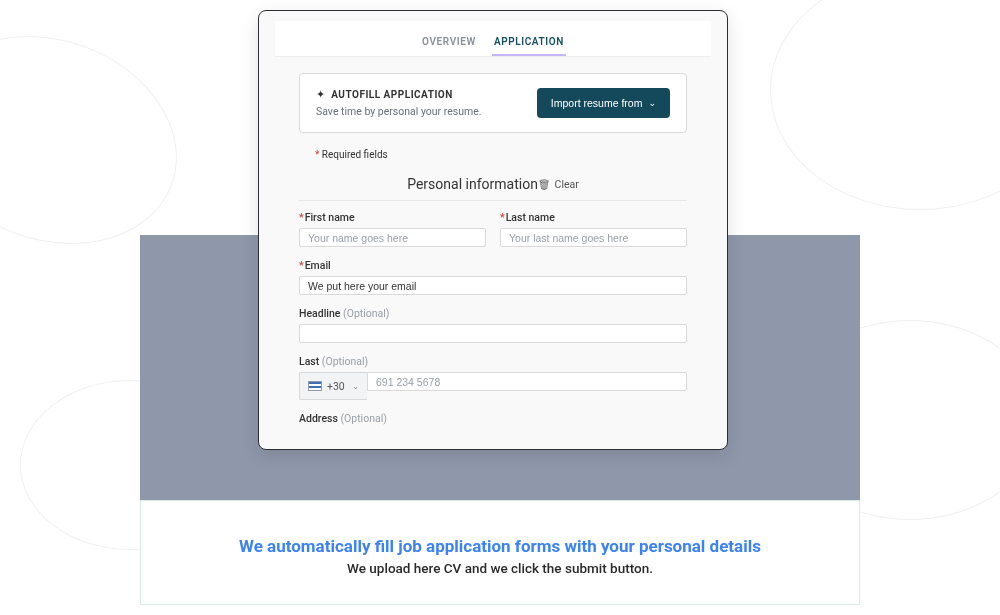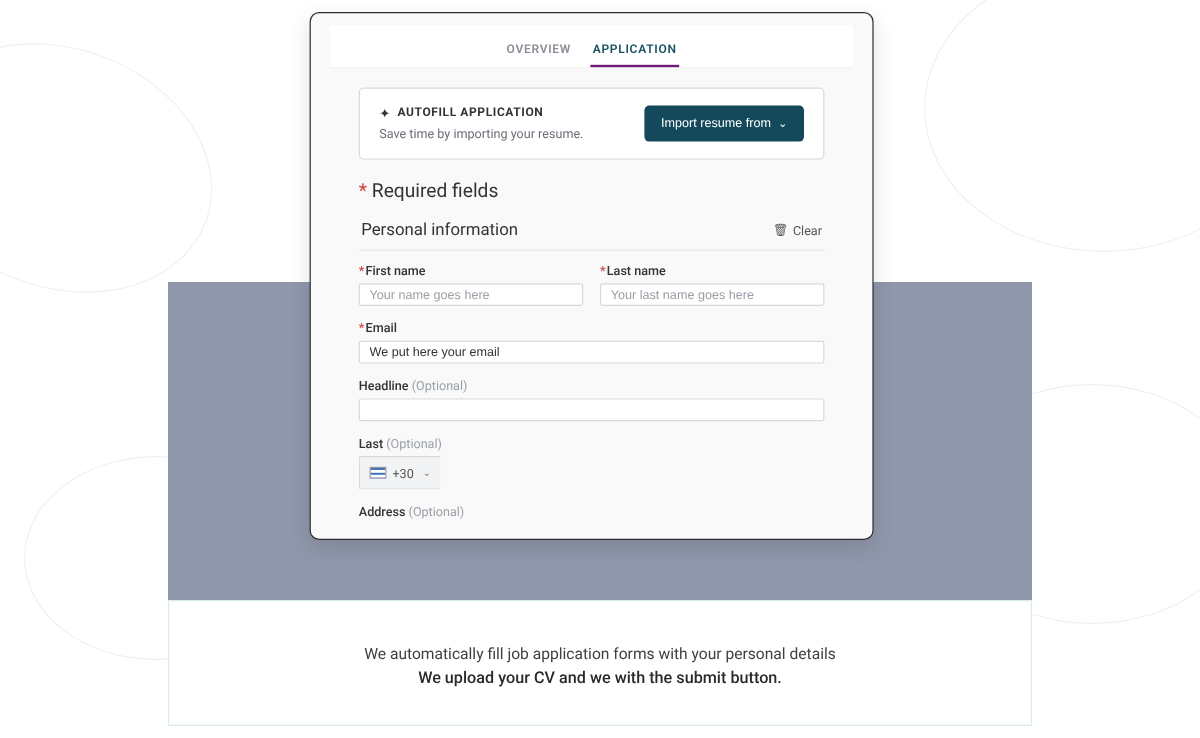--- a/index.html
+++ b/index.html
@@ -35,23 +35,23 @@
     background: #fff;
     border: 1px solid #d9ece6;
     z-index: 2;
     display: flex;
     flex-direction: column;
     align-items: center;
     justify-content: center;
     padding-top: 6px;
   }
   .bottom-panel h2 {
-    font-size: 13px;
-    font-weight: 400;
-    color: #404040;
+    font-size: 17px;
+    font-weight: 700;
+    color: #3b82f6;
     margin-bottom: 4px;
   }
   .bottom-panel p {
     font-size: 13.5px;
     font-weight: 500;
     color: #2a2a2a;
   }
   .card {
     position: absolute;
     left: 258px;
@@ -80,21 +80,21 @@
   .tab {
     font-size: 10px;
     letter-spacing: 0.6px;
     font-weight: 600;
     color: #8a8f98;
     padding: 8px 2px 9px;
     cursor: pointer;
   }
   .tab.active {
     color: #165163;
-    border-bottom: 2px solid #701a75;
+    border-bottom: 2px solid #c4b5fd;
     padding-bottom: 7px;
     text-align: right;
   }
   .autofill-box {
     margin: 16px 40px 0 40px;
     background: #fff;
     border: 1px solid #d9d9d9;
     border-radius: 4px;
     padding: 14px 16px;
     display: flex;
@@ -113,27 +113,27 @@
     border-radius: 4px;
     padding: 9px 14px;
     font-size: 10.5px;
     font-weight: 400;
     cursor: pointer;
     display: flex;
     align-items: center;
     gap: 6px;
   }
   .chev { font-size: 9px; }
-  .req-note { margin: 16px 40px 0; font-size: 16px; color: #333; }
+  .req-note { margin: 16px 56px 0; font-size: 10px; color: #333; }
   .req-star { color: #d63b3b; }
   .section-head {
     margin: 10px 40px 0;
     display: flex;
     align-items: center;
-    justify-content: space-between;
+    justify-content: center;
     border-bottom: 1px solid #e7e7e7;
     padding: 6px 2px 8px;
   }
   .section-title { font-size: 14px; color: #333; }
   .clear-btn { font-size: 10.5px; color: #555; display: flex; align-items: center; gap: 4px; cursor: pointer; }
   .form { margin: 10px 40px 0; }
   .row { display: flex; gap: 14px; margin-bottom: 12px; }
   .field { flex: 1; display: flex; flex-direction: column; }
   .label { font-size: 10.5px; color: #333; margin-bottom: 4px; font-weight: 500; }
   .label .req-star { margin-right: 1px; }
@@ -195,36 +195,36 @@
 <div class="bg-pattern">
   <div class="swirl sw1"></div>
   <div class="swirl sw2"></div>
   <div class="swirl sw3"></div>
   <div class="swirl sw4"></div>
 </div>
 <div class="bg-gray-band"></div>
 
 <div class="bottom-panel">
   <h2>We automatically fill job application forms with your personal details</h2>
-  <p>We upload your CV and we with the submit button.</p>
+  <p>We upload here CV and we click the submit button.</p>
 </div>
 
 <div class="card">
   <div class="tabs">
     <div class="tab">OVERVIEW</div>
     <div class="tab active">APPLICATION</div>
   </div>
 
   <div class="autofill-box">
     <div class="autofill-left">
       <div class="autofill-title-row">
         <span class="bolt-icon">✦</span>
         <span class="autofill-title">AUTOFILL APPLICATION</span>
       </div>
-      <span class="autofill-sub">Save time by importing your resume.</span>
+      <span class="autofill-sub">Save time by personal your resume.</span>
     </div>
     <button class="import-btn">
       <span>Import resume from</span>
       <span class="chev">⌄</span>
     </button>
   </div>
 
   <div class="req-note">
     <span class="req-star">*</span> <span>Required fields</span>
   </div>
@@ -265,20 +265,21 @@
 
     <div class="row">
       <div class="field">
         <span class="label"><span>Last</span> <span class="optional">(Optional)</span></span>
         <div class="phone-row">
           <div class="cc-select">
             <span class="flag"></span>
             <span>+30</span>
             <span class="chev-sm">⌄</span>
           </div>
+          <input class="text phone-input" placeholder="691 234 5678" style="">
         </div>
       </div>
     </div>
 
     <div class="row">
       <div class="field">
         <span class="label"><span>Address</span> <span class="optional">(Optional)</span></span>
 
       </div>
     </div>

